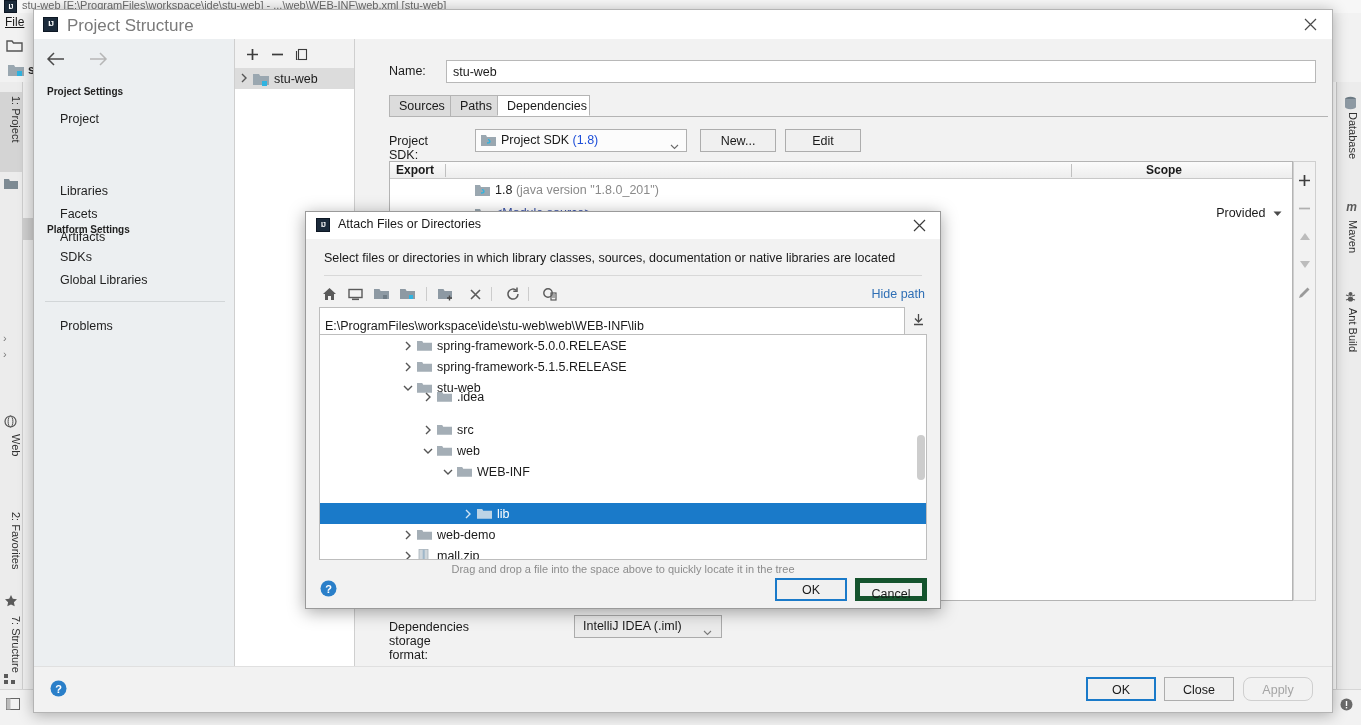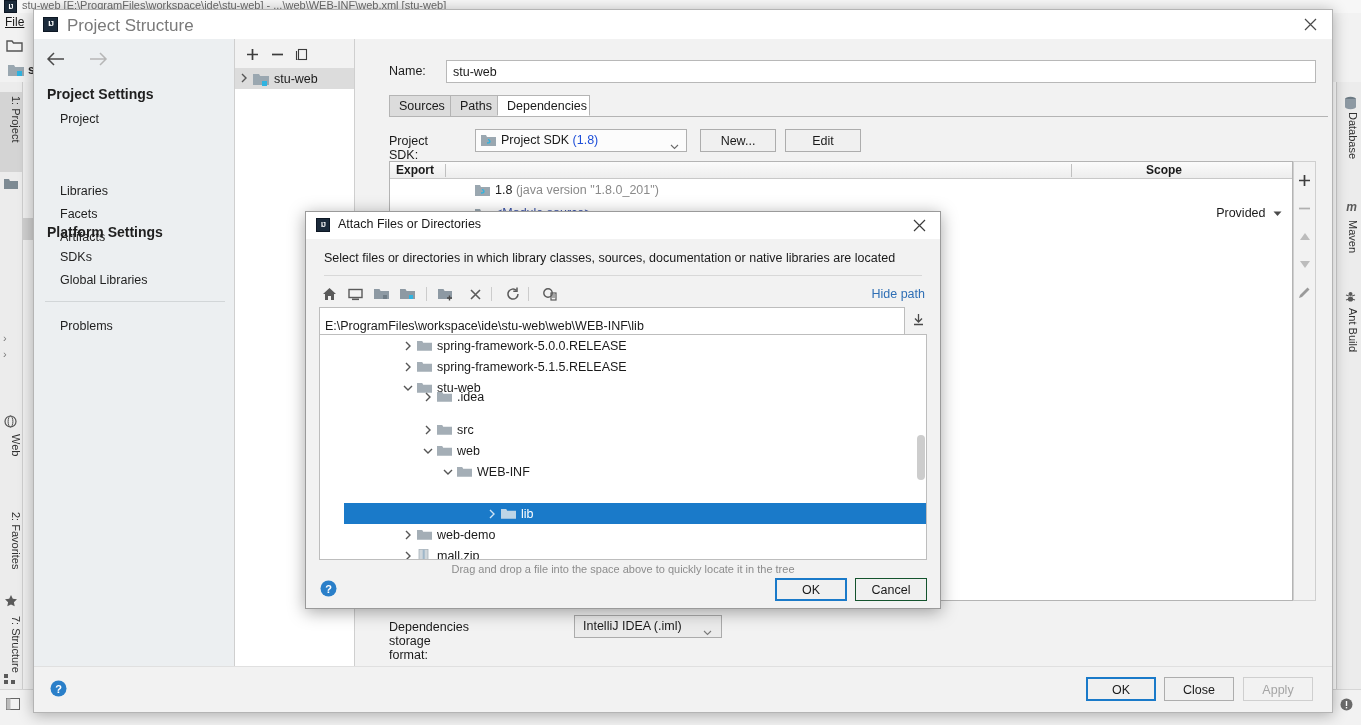--- a/index.html
+++ b/index.html
@@ -52,21 +52,21 @@
      box-sizing:border-box;color:#fff;font-size:8px;font-weight:bold;line-height:12px;text-align:center;letter-spacing:-1px;}
   #ps-title-text{position:absolute;left:33px;top:6px;font-size:17px;color:#7a7a7a;}
   #ps-close{position:absolute;right:0;top:0;width:44px;height:29px;display:flex;align-items:center;justify-content:center;cursor:pointer;}
   #ps-close svg{display:block;}
 
   #ps-body{position:absolute;left:0;top:29px;right:0;bottom:45px;}
   
   #ps-nav{position:absolute;left:0;top:0;width:201px;height:100%;background:#eceff1;border-right:1px solid #cfcfcf;box-sizing:border-box;}
   #ps-nav-arrows{position:absolute;left:12px;top:13px;display:flex;gap:22px;align-items:center;}
   .nav-arrow{cursor:pointer;}
-  .nav-group{position:absolute;left:0;width:100%;font-size:14px;font-weight:bold;color:#1f1f1f;padding-left:13px;box-sizing:border-box;}
+  .nav-group{position:absolute;left:0;width:100%;font-size:10px;font-weight:bold;color:#1f1f1f;padding-left:13px;box-sizing:border-box;}
   .nav-item{position:absolute;left:0;width:100%;height:22px;line-height:22px;font-size:12.5px;color:#1f1f1f;
      padding-left:26px;box-sizing:border-box;cursor:pointer;}
   .nav-item.sel{background:#1a7ac9;color:#ffffff;}
   #ps-nav-divider{position:absolute;left:11px;width:180px;height:1px;background:#d2d6d8;top:262px;}
 
   
   #ps-modules{position:absolute;left:201px;top:0;width:120px;height:100%;background:#ffffff;border-right:1px solid #cfcfcf;box-sizing:border-box;}
   #ps-mod-toolbar{position:absolute;left:0;top:0;width:100%;height:30px;background:#f2f2f2;border-bottom:1px solid #dcdcdc;box-sizing:border-box;}
   .mtb-btn{position:absolute;top:7px;width:16px;height:16px;cursor:pointer;display:flex;align-items:center;justify-content:center;}
   #ps-mod-row{position:absolute;left:0;top:30px;width:100%;height:20px;background:#dcdcdc;display:flex;align-items:center;cursor:pointer;}
@@ -149,21 +149,21 @@
   .tnode{position:absolute;left:0;width:100%;height:21px;display:flex;align-items:center;cursor:pointer;}
   .tnode.sel{background:#1a7ac9;}
   .tnode.sel .tlabel{color:#ffffff;}
   .tnode .ttw{width:16px;display:flex;align-items:center;justify-content:center;flex:0 0 16px;}
   .tnode .ticon{flex:0 0 16px;display:flex;align-items:center;justify-content:center;}
   .tnode .tlabel{margin-left:5px;font-size:12.5px;color:#1a1a1a;white-space:nowrap;}
   #at-tree-scroll{position:absolute;right:1px;top:100px;width:8px;height:45px;background:#cdcdcd;border-radius:4px;}
   #at-hint{position:absolute;left:0;right:0;top:351px;text-align:center;font-size:11px;color:#8c8c8c;}
   #at-footer{position:absolute;left:0;right:0;bottom:0;height:40px;}
   #at-help{position:absolute;left:14px;top:12px;cursor:pointer;}
-  .abtn{position:absolute;top:10px;height:23px;width:72px;background:#f0f0f0;border:1px solid #14532d;box-sizing:border-box;
+  .abtn{position:absolute;top:10px;height:23px;width:72px;background:#f0f0f0;border:5px solid #14532d;box-sizing:border-box;
      font-family:inherit;font-size:12.5px;color:#1a1a1a;text-align:center;line-height:21px;cursor:pointer;}
   .abtn.default{border:2px solid #1a7ac9;line-height:19px;}
 </style>
 </head>
 <body>
 
 <div id="ide-backdrop">
 
   <div id="ide-titlebar">
     <div id="ide-title-icon">IJ</div>
@@ -505,21 +505,21 @@
 
   <div id="ps-footer">
     <span id="ps-help">
       <svg width="17" height="17" viewBox="0 0 17 17">
           <circle cx="8.5" cy="8.5" r="8" fill="#2a7fc9"></circle>
           <text x="8.5" y="12.5" font-size="11" font-weight="bold" fill="#fff" text-anchor="middle" font-family="Liberation Sans, sans-serif">?</text>
         </svg>
     </span>
     <button class="fbtn default" style="left:1052px;">OK</button>
     <button class="fbtn" style="left:1130px;">Close</button>
-    <button class="fbtn disabled" style="left:1209px;">Apply</button>
+    <button class="fbtn disabled" style="left:1209px;border-radius:8px;">Apply</button>
   </div>
 </div>
 
 <div id="attach">
 
   <div id="at-titlebar">
     <div id="at-title-icon">IJ</div>
     <div id="at-title-text">Attach Files or Directories</div>
     <div id="at-close">
       <svg width="13" height="13" viewBox="0 0 13 13">
@@ -679,21 +679,21 @@
             <path d="M1 2l4 4 4-4" fill="none" stroke="#555" stroke-width="1.4"></path>
           </svg>
         </span>
       <span class="ticon">
           <svg width="15" height="12" viewBox="0 0 15 12">
             <path d="M0 1h5.2l1 1.8H15v8H0z" fill="#a4aeb6"></path>
           </svg>
         </span>
       <span class="tlabel">WEB-INF</span>
     </div>
-    <div class="tnode sel" style="top:168px;padding-left:140px;margin-left:24px;">
+    <div class="tnode sel" style="top:168px;padding-left:140px;">
       <span class="ttw">
           <svg width="8" height="10" viewBox="0 0 8 10">
             <path d="M2 1l4 4-4 4" fill="none" stroke="#cfe4f5" stroke-width="1.4"></path>
           </svg>
         </span>
       <span class="ticon">
           <svg width="15" height="12" viewBox="0 0 15 12">
             <path d="M0 1h5.2l1 1.8H15v8H0z" fill="#bcd4e6"></path>
           </svg>
         </span>

